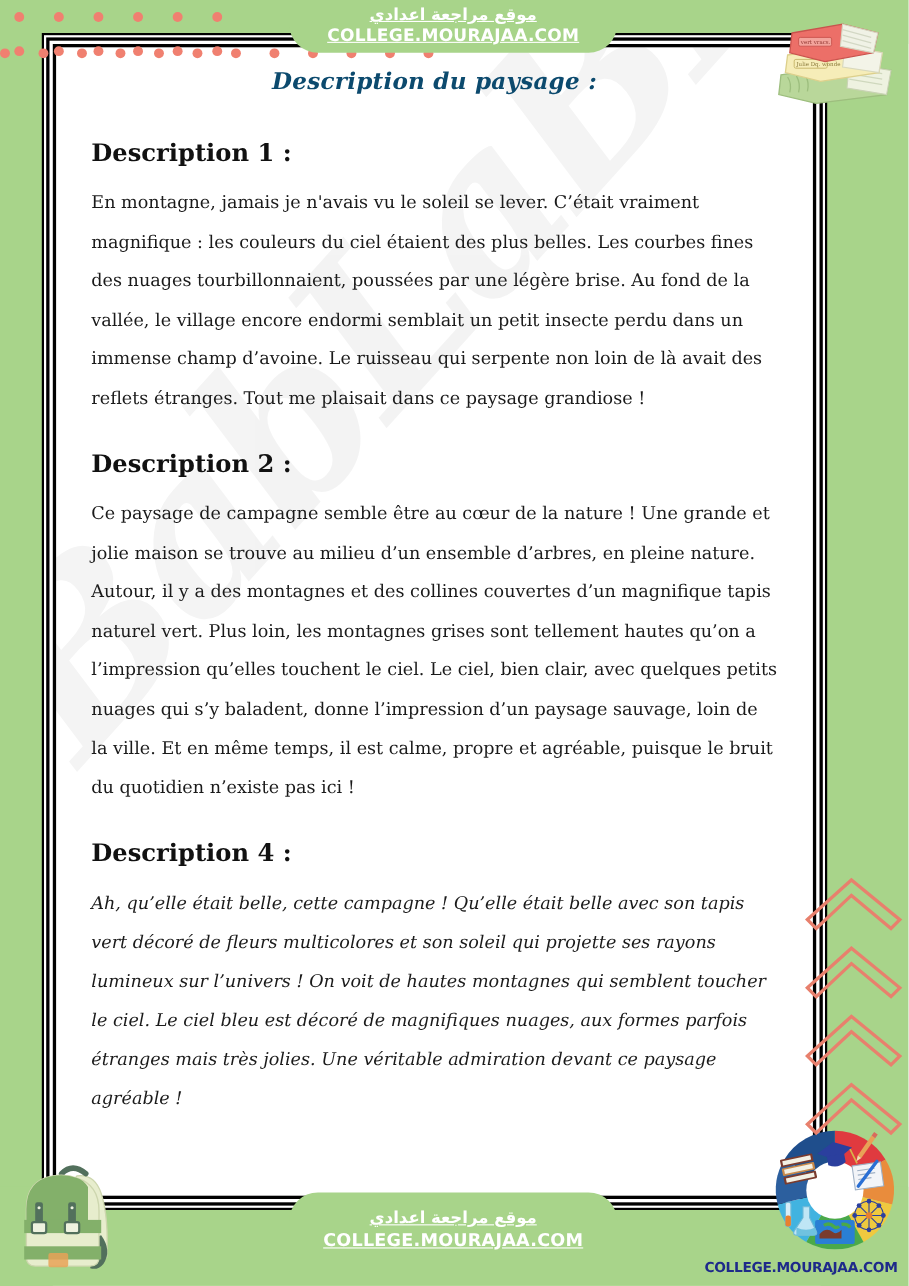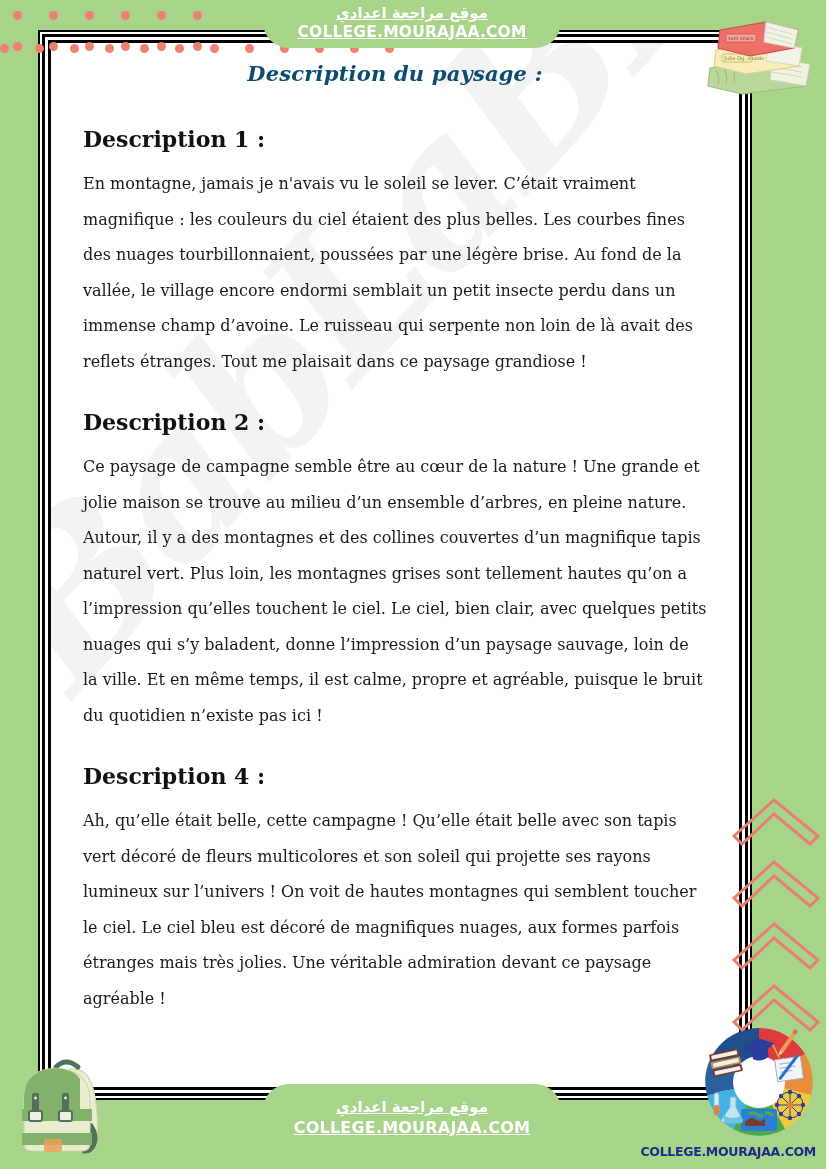--- a/index.html
+++ b/index.html
@@ -124,21 +124,21 @@
   .sec-body {
     font-family: "DejaVu Serif", serif;
     font-size: 16px;
     color: #1a1a1a;
     line-height: 2.22;
     margin: 0 0 30px 0;
     text-align: left;
     max-width: 625px;
   }
   .sec-block { margin-bottom: 18px; }
-  .sec-block:last-child .sec-body { margin-bottom: 0; }
+  .sec-block:last-child .sec-body { margin-bottom: 0; font-style: italic; }
 
   
   .top-banner {
     position: absolute;
     left: 263px;
     top: -26px;
     width: 298px;
     height: 74px;
     background: #a8d48a;
     border-radius: 0 0 26px 26px;

